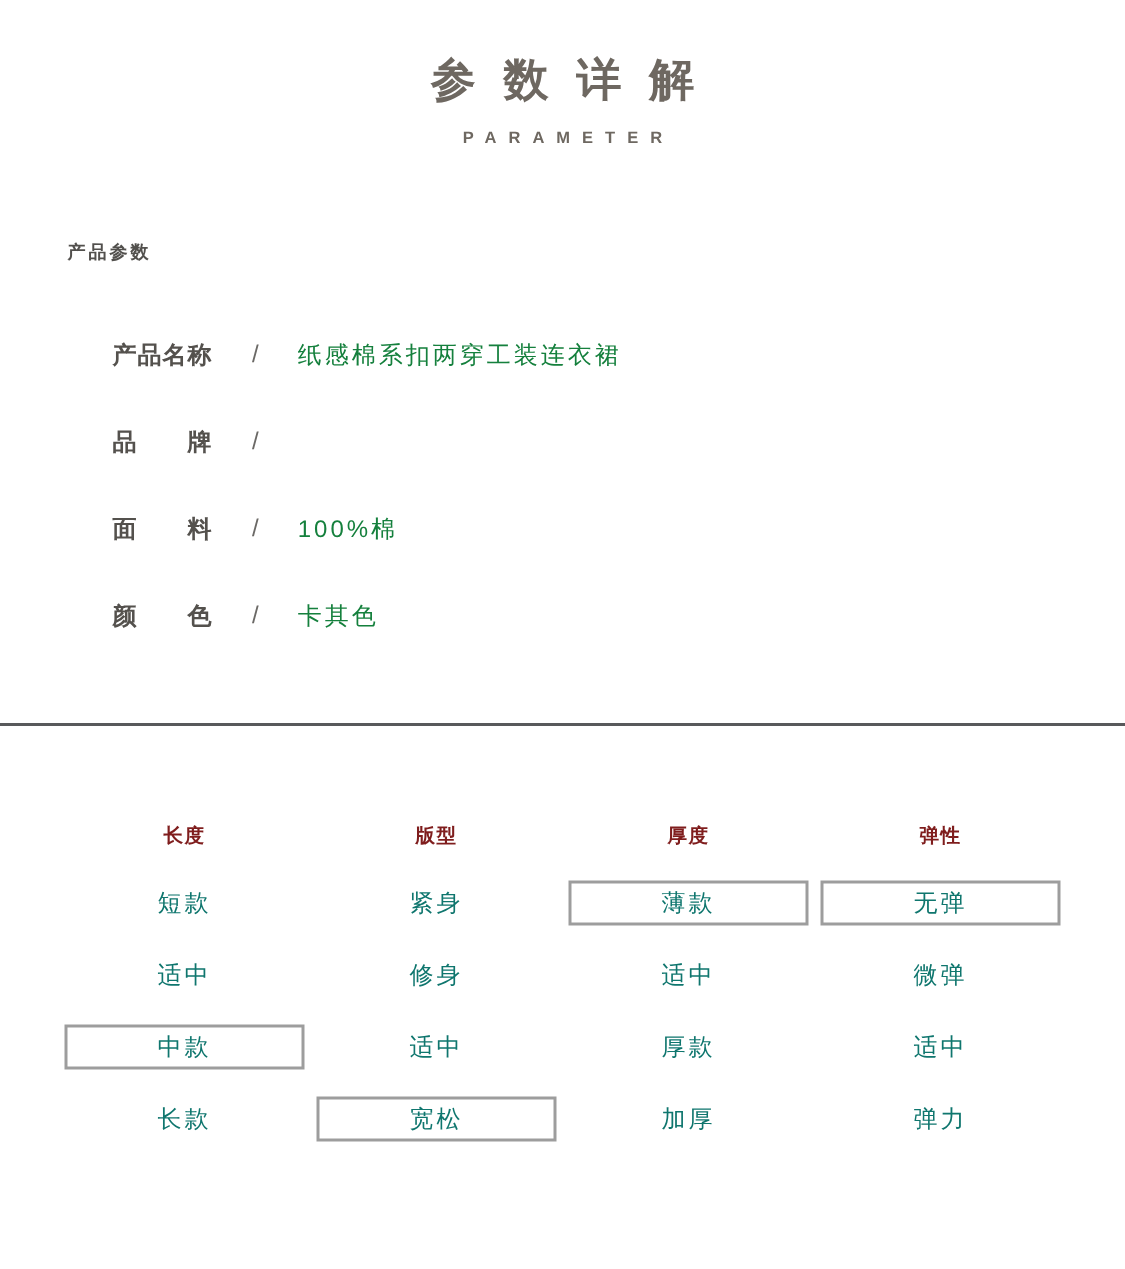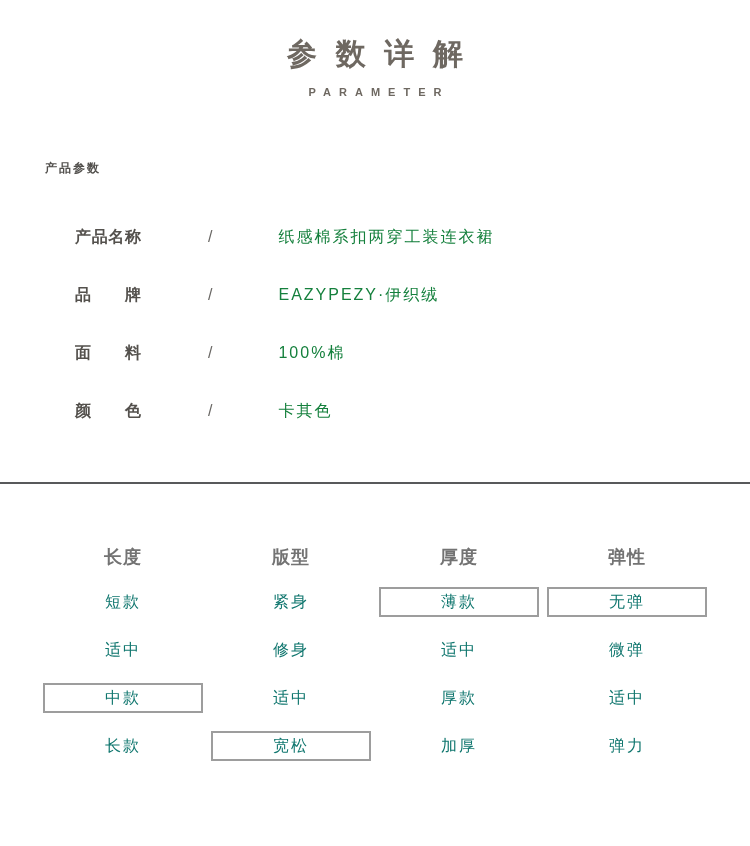--- a/index.html
+++ b/index.html
@@ -47,21 +47,20 @@
   }
 
   
   .params { margin-top: 28px; }
   .param-row {
     height: 58px;
     display: flex;
     align-items: center;
     padding-left: 75px;
     font-size: 16px;
-    gap: 40px;
   }
   .param-label {
     display: inline-block;
     width: 66px;
     font-weight: bold;
     color: #54514d;
     text-align: justify;
     text-align-last: justify;
     letter-spacing: 0;
   }
@@ -88,24 +87,24 @@
     margin: 52px auto 0 auto;
     width: 672px;
     display: flex;
   }
   .spec-col { width: 168px; }
   .spec-header {
     height: 42px;
     display: flex;
     align-items: center;
     justify-content: center;
-    font-size: 18px;
+    font-size: 13px;
     font-weight: bold;
     letter-spacing: 1px;
-    color: #737373;
+    color: #7f1d1d;
   }
   .spec-cell {
     height: 48px;
     display: flex;
     align-items: center;
     justify-content: center;
     font-size: 16px;
     color: #0f766e;
     letter-spacing: 2px;
   }
@@ -134,21 +133,20 @@
 
   <div class="params">
     <div class="param-row">
       <span class="param-label">产品名称</span>
       <span class="param-sep">/</span>
       <span class="param-value">纸感棉系扣两穿工装连衣裙</span>
     </div>
     <div class="param-row">
       <span class="param-label">品牌</span>
       <span class="param-sep">/</span>
-      <span class="param-value">EAZYPEZY·伊织绒</span>
     </div>
     <div class="param-row">
       <span class="param-label">面料</span>
       <span class="param-sep">/</span>
       <span class="param-value">100%棉</span>
     </div>
     <div class="param-row">
       <span class="param-label">颜色</span>
       <span class="param-sep">/</span>
       <span class="param-value">卡其色</span>

